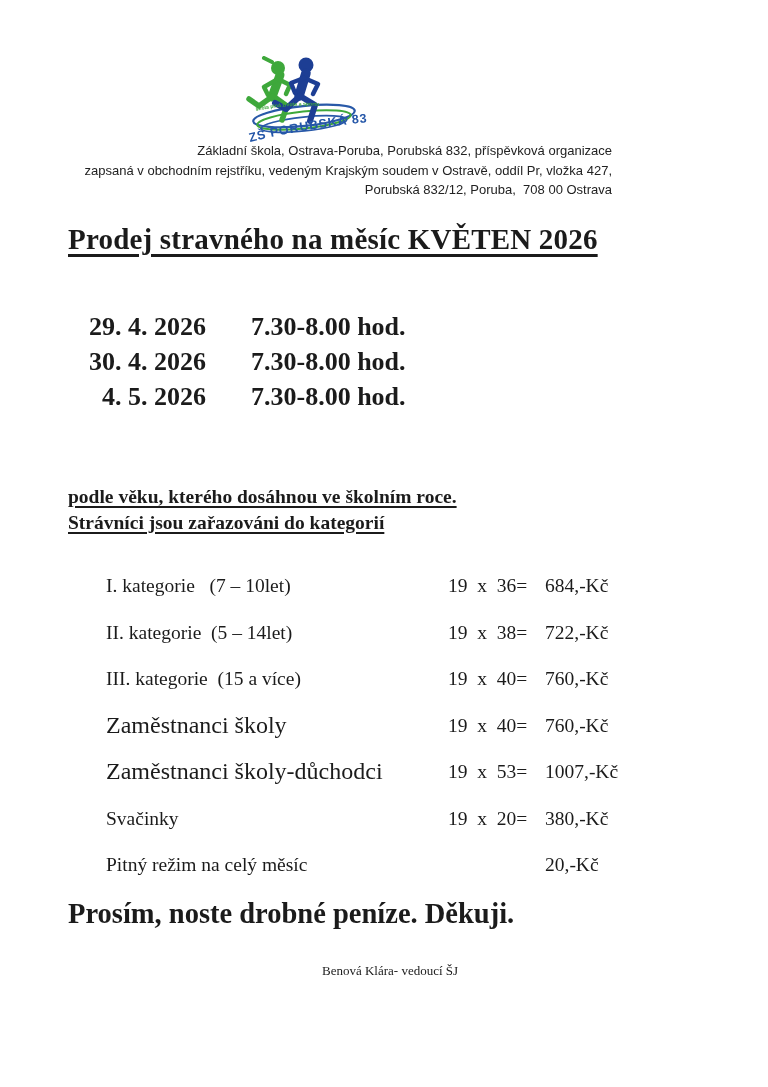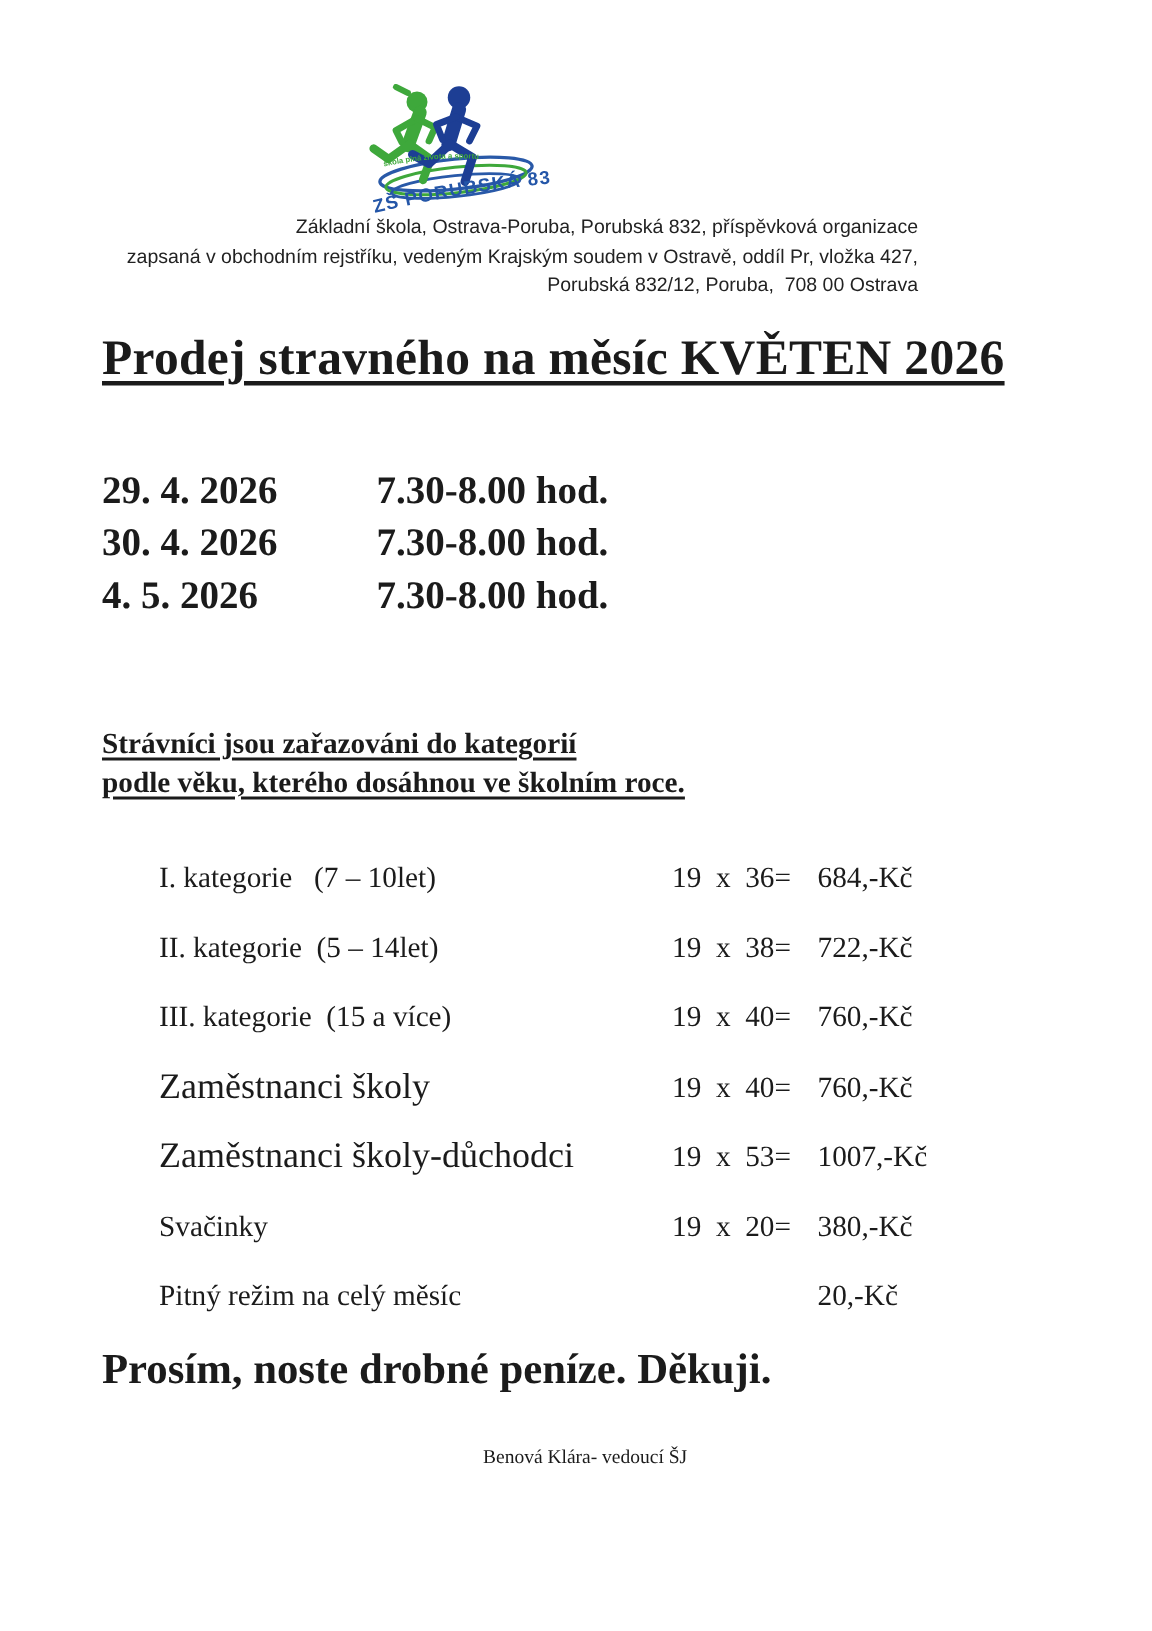--- a/index.html
+++ b/index.html
@@ -21,35 +21,35 @@
     position:absolute; top:141px; left:0; width:612px;
     text-align:right;
     font-family:"Liberation Sans", sans-serif;
     font-size:13px; line-height:19.5px; color:#222;
   }
 
   
   .doc-title {
     position:absolute; top:220px; left:68px;
     font-family:"Liberation Serif", serif;
-    font-weight:bold; font-size:33px; line-height:38px;
+    font-weight:bold; font-size:29px; line-height:38px;
     text-decoration:underline;
     text-decoration-thickness:2.5px;
     text-underline-offset:5px;
     letter-spacing:0.2px;
     text-align:center;
   }
 
   
   .dates {
     position:absolute; top:309px; left:68px;
     font-family:"Liberation Serif", serif;
     font-weight:bold; font-size:26px; line-height:35px;
   }
-  .date-row .d { display:inline-block; width:138px; text-align:left; }
+  .date-row .d { display:inline-block; width:138px; text-align:right; }
   .date-row .t { display:inline-block; margin-left:45px; }
 
   
   .note {
     position:absolute; top:484px; left:68px;
     font-family:"Liberation Serif", serif;
     font-weight:bold; font-size:19.5px; line-height:25.5px;
   }
   .note div {
     text-decoration:underline;
@@ -148,22 +148,22 @@
     </div>
     <div class="date-row">
       <span class="d" data-bind="sale_dates.1.date">30. 4. 2026</span><span class="t" data-bind="sale_dates.1.time">7.30-8.00 hod.</span>
     </div>
     <div class="date-row">
       <span class="d" data-bind="sale_dates.2.date">4. 5. 2026</span><span class="t" data-bind="sale_dates.2.time">7.30-8.00 hod.</span>
     </div>
   </div>
 
   <div class="note">
+    <div data-bind="category_note.line2">podle věku, kterého dosáhnou ve školním roce.</div>
     <div data-bind="category_note.line1">Strávníci jsou zařazováni do kategorií</div>
-    <div data-bind="category_note.line2">podle věku, kterého dosáhnou ve školním roce.</div>
   </div>
 
   <div class="ptable">
     <div class="prow">
       <span class="plabel" data-bind="price_rows.0.label">I. kategorie   (7 – 10let)</span>
       <span class="pcalc" data-bind="price_rows.0.calc">19  x  36=</span>
       <span class="pprice" data-bind="price_rows.0.price">684,-Kč</span>
     </div>
     <div class="prow">
       <span class="plabel" data-bind="price_rows.1.label">II. kategorie  (5 – 14let)</span>

